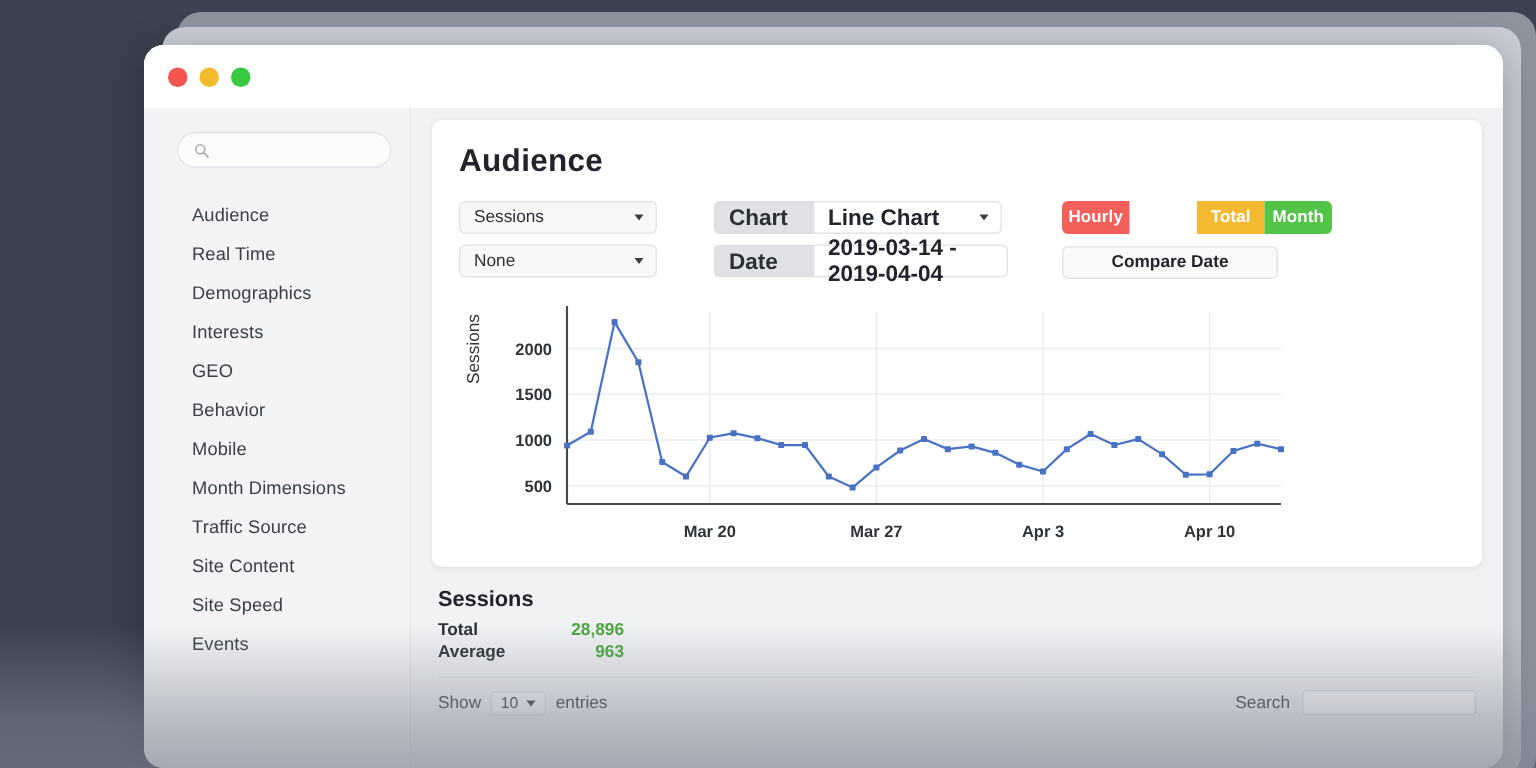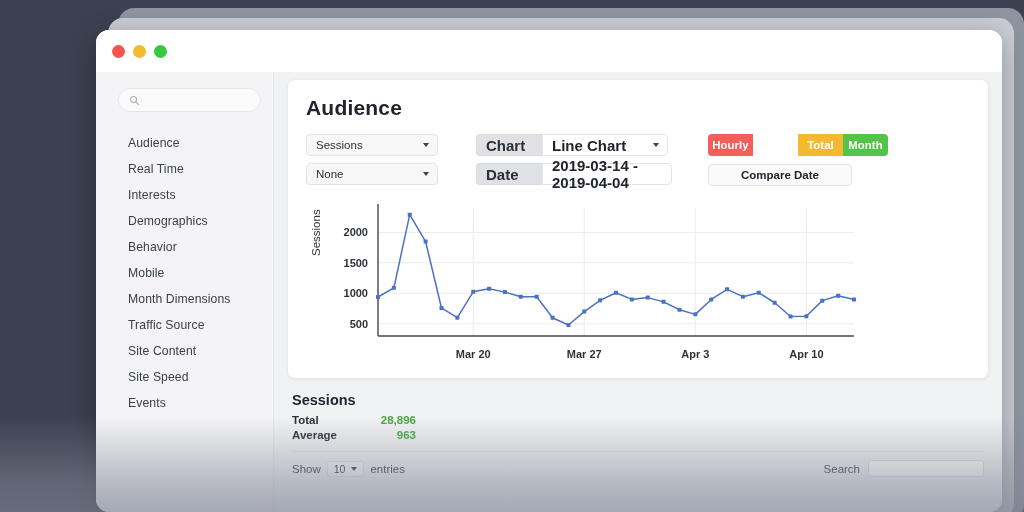--- a/index.html
+++ b/index.html
@@ -162,22 +162,23 @@
 
       <div class="sidebar">
         <div class="searchbox">
           <svg class="mag" viewBox="0 0 16 16">
             <circle cx="6.6" cy="6.6" r="4.4" fill="none" stroke="#6b7077" stroke-width="1.6"></circle>
             <line x1="10" y1="10" x2="14" y2="14" stroke="#6b7077" stroke-width="1.8" stroke-linecap="round"></line>
           </svg>
         </div>
         <div class="nav-item">Audience</div>
         <div class="nav-item">Real Time</div>
+        <div class="nav-item">Demographics</div>
         <div class="nav-item">Interests</div>
-        <div class="nav-item">Demographics</div>
+        <div class="nav-item">GEO</div>
         <div class="nav-item">Behavior</div>
         <div class="nav-item">Mobile</div>
         <div class="nav-item">Month Dimensions</div>
         <div class="nav-item">Traffic Source</div>
         <div class="nav-item">Site Content</div>
         <div class="nav-item">Site Speed</div>
         <div class="nav-item">Events</div>
       </div>
 
       <div class="content">

